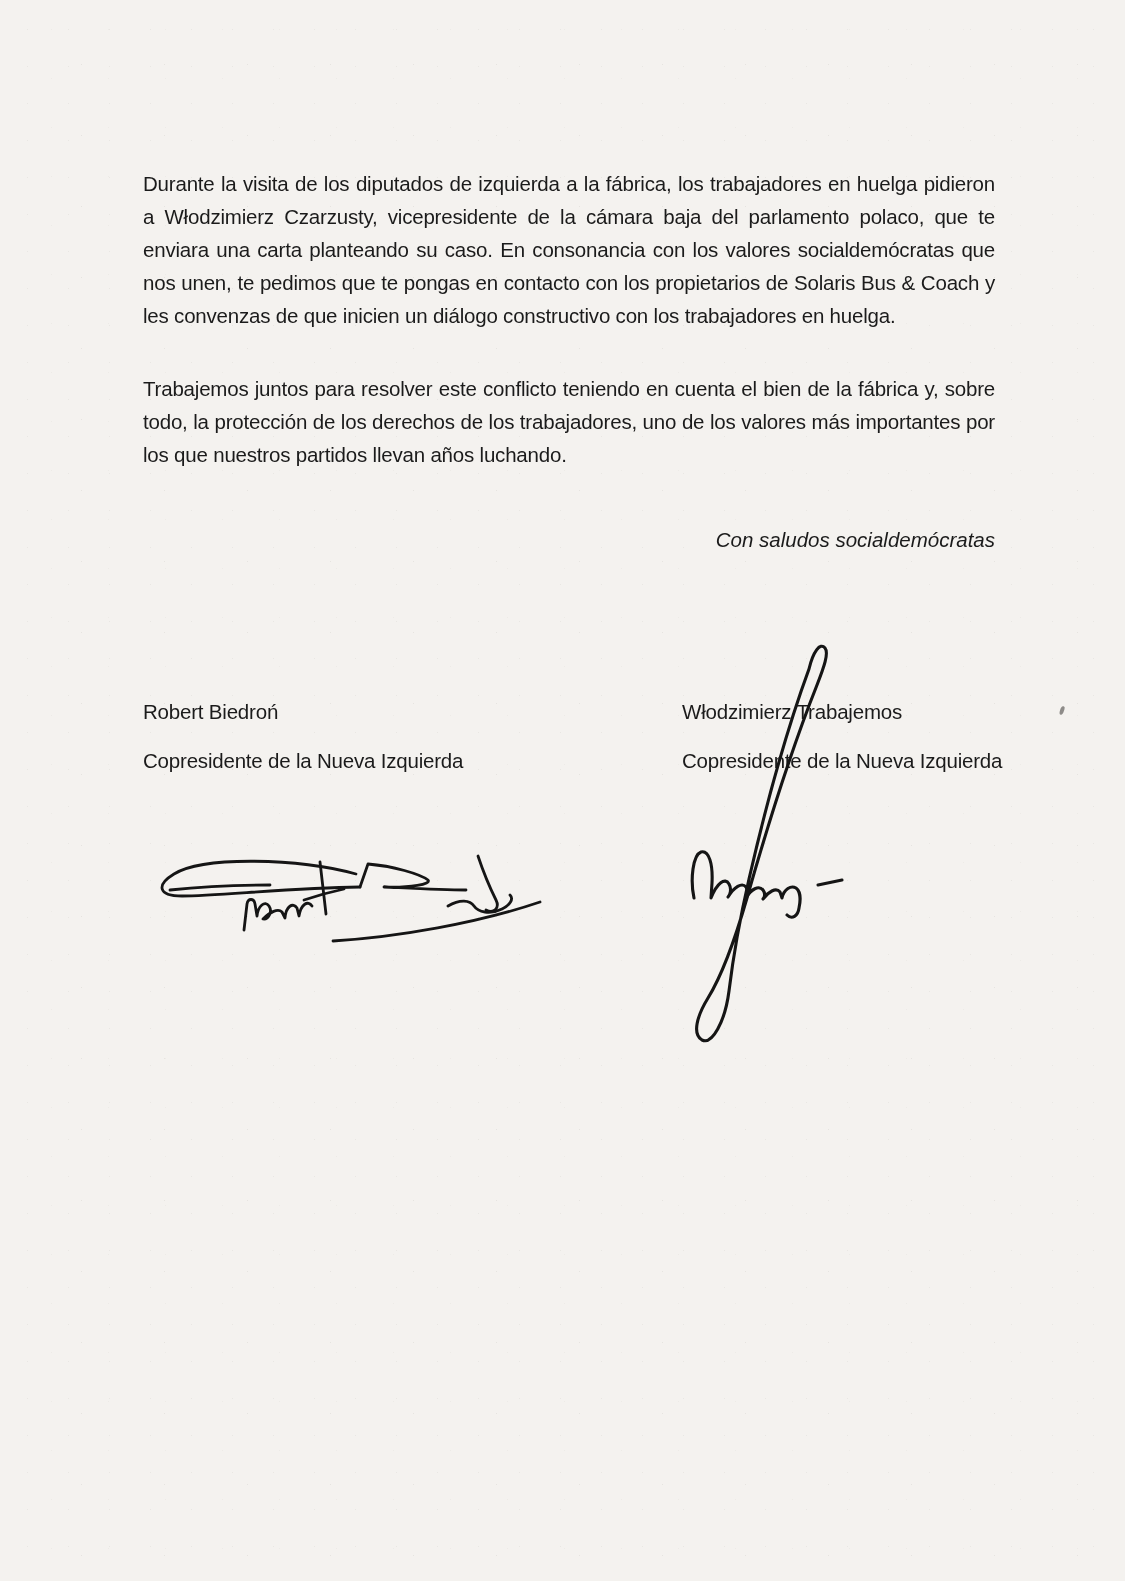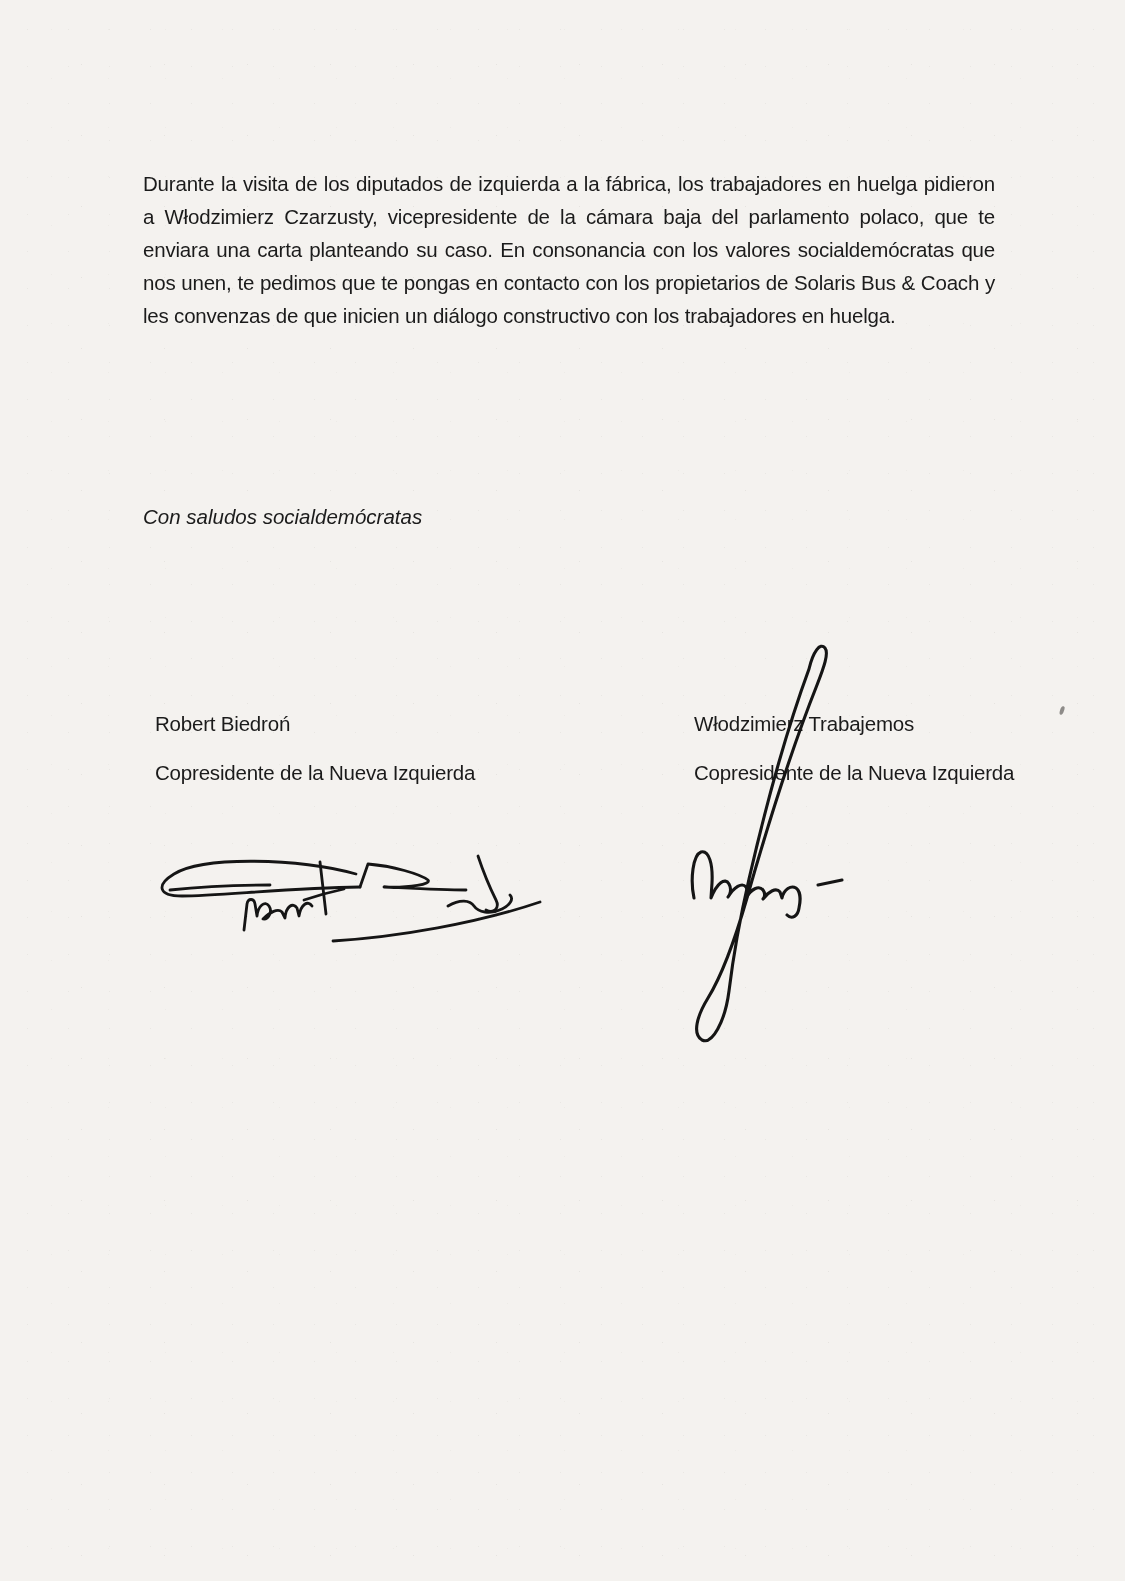--- a/index.html
+++ b/index.html
@@ -28,32 +28,33 @@
     letter-spacing: -0.2px;
     line-height: 33px;
     text-align: justify;
     color: #1b1b1b;
   }
   .p1 { top: 167px; }
   .p2 { top: 372px; }
   .closing {
     position: absolute;
     left: 143px;
-    top: 502px;
+    top: 525px;
     width: 852px;
     margin: 0;
     font-size: 20.5px;
     line-height: 30px;
     font-style: italic;
+    text-align: right;
     color: #1b1b1b;
   }
   .sig-block { position: absolute; top: 700px; }
   .sig-block.left  { left: 143px; }
   .sig-block.right { left: 682px; }
-  .sig-name, .sig-title { margin: 12px; font-size: 20.5px; letter-spacing: -0.2px; color: #1b1b1b; }
+  .sig-name, .sig-title { margin: 0; font-size: 20.5px; letter-spacing: -0.2px; color: #1b1b1b; }
   .sig-name  { line-height: 24px; }
   .sig-title { margin-top: 25px; line-height: 24px; }
   .sig-svg { position: absolute; pointer-events: none; }
   .sig-svg.left-sig  { left: 148px; top: 838px; }
   .sig-svg.right-sig { left: 668px; top: 636px; }
   .sig-svg path { fill: none; stroke: #151515; stroke-linecap: round; stroke-linejoin: round; }
   .left-sig path  { stroke-width: 2.8px; }
   .right-sig path { stroke-width: 3.1px; }
   .ink-speck {
     position: absolute;
@@ -64,20 +65,21 @@
     transform: rotate(18deg);
   }
 </style>
 </head>
 <body>
 
 <div class="page">
 
   <p class="para p1">Durante la visita de los diputados de izquierda a la fábrica, los trabajadores en huelga pidieron a Włodzimierz Czarzusty, vicepresidente de la cámara baja del parlamento polaco, que te enviara una carta planteando su caso. En consonancia con los valores socialdemócratas que nos unen, te pedimos que te pongas en contacto con los propietarios de Solaris Bus &amp; Coach y les convenzas de que inicien un diálogo constructivo con los trabajadores en huelga.</p>
 
+  <p class="para p2">Trabajemos juntos para resolver este conflicto teniendo en cuenta el bien de la fábrica y, sobre todo, la protección de los derechos de los trabajadores, uno de los valores más importantes por los que nuestros partidos llevan años luchando.</p>
 
   <p class="closing">Con saludos socialdemócratas</p>
 
   <div class="sig-block left">
     <p class="sig-name">Robert Biedroń</p>
     <p class="sig-title">Copresidente de la Nueva Izquierda</p>
   </div>
 
   <div class="sig-block right">
     <p class="sig-name">Włodzimierz Trabajemos</p>

